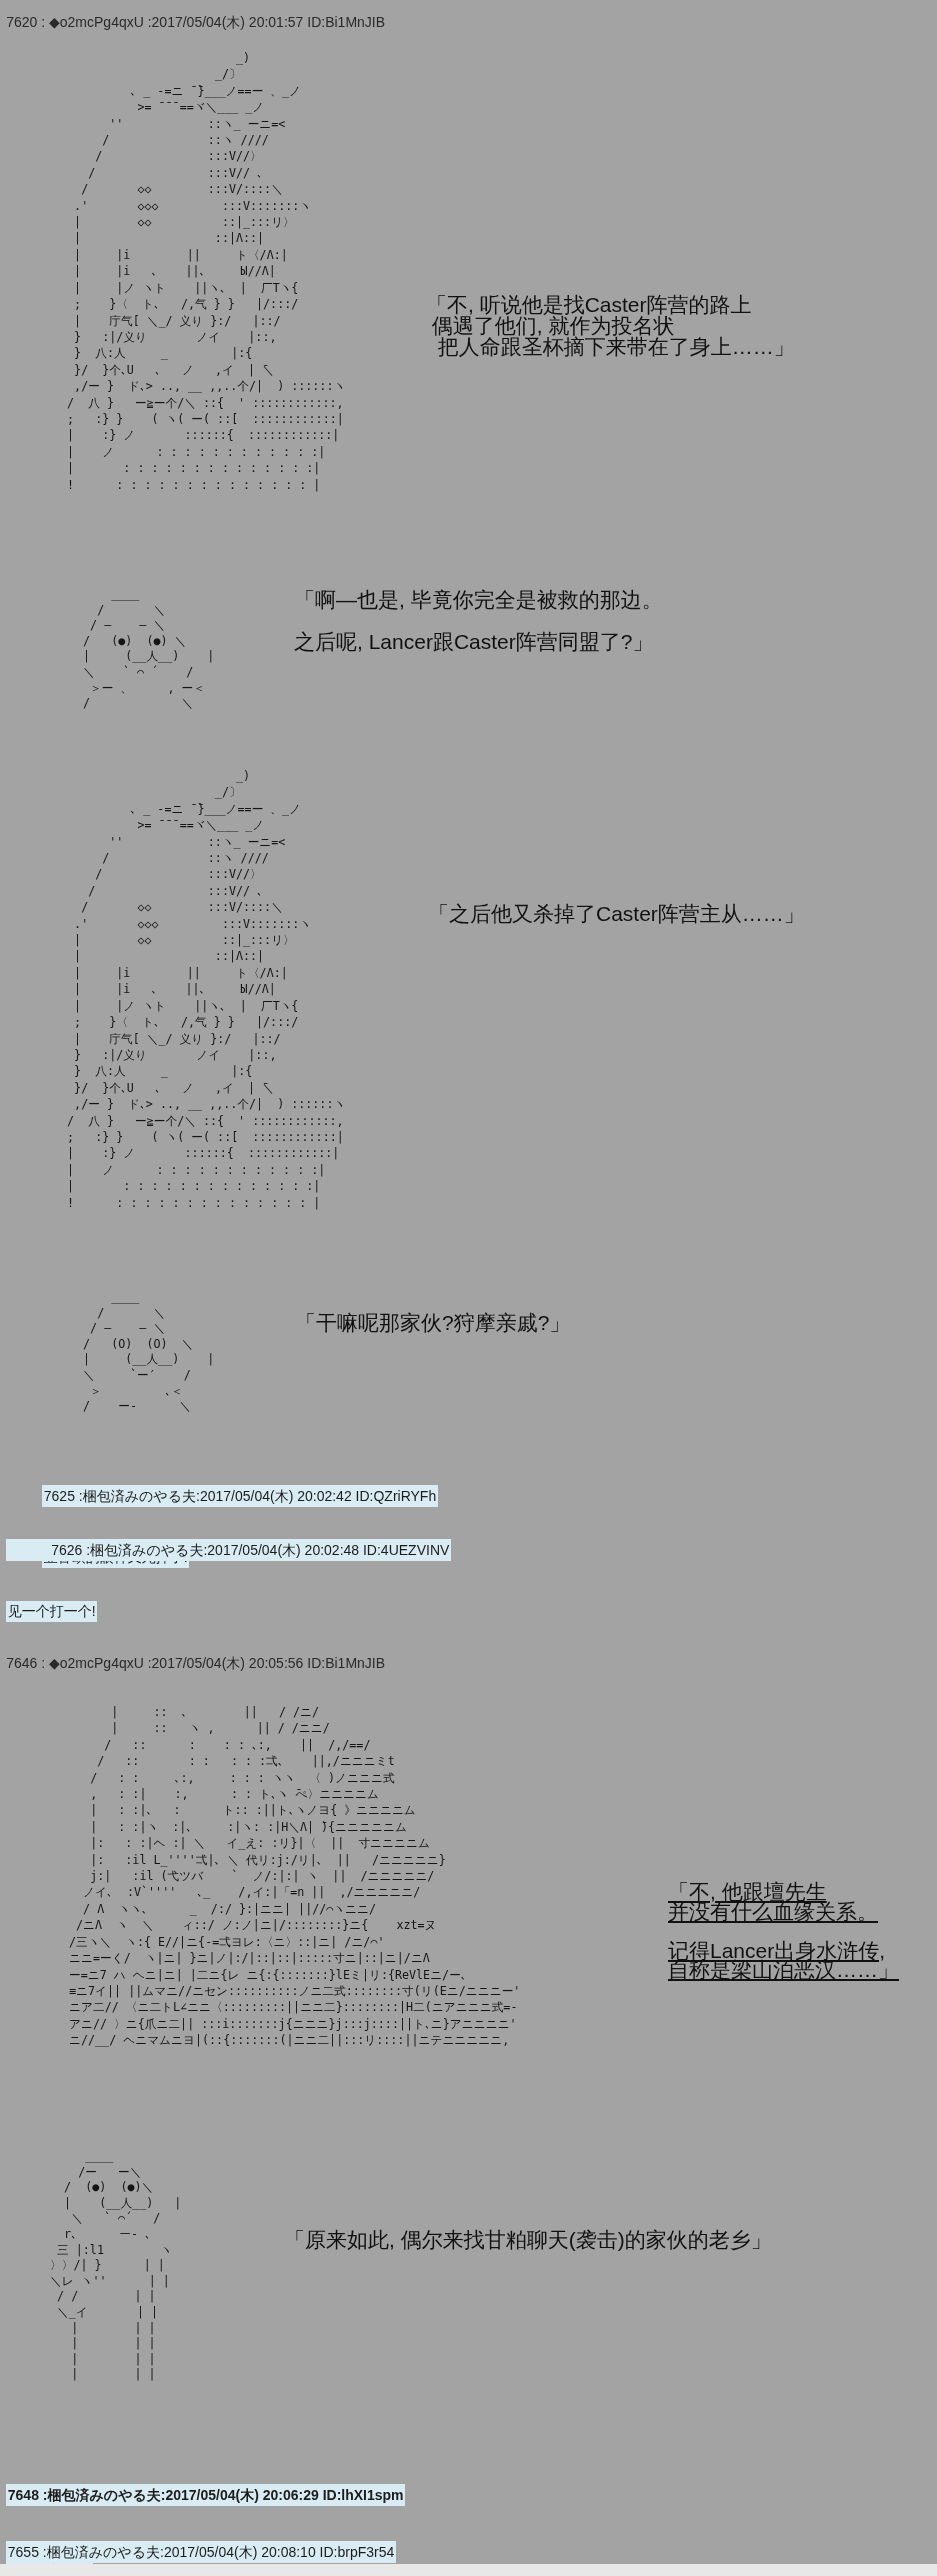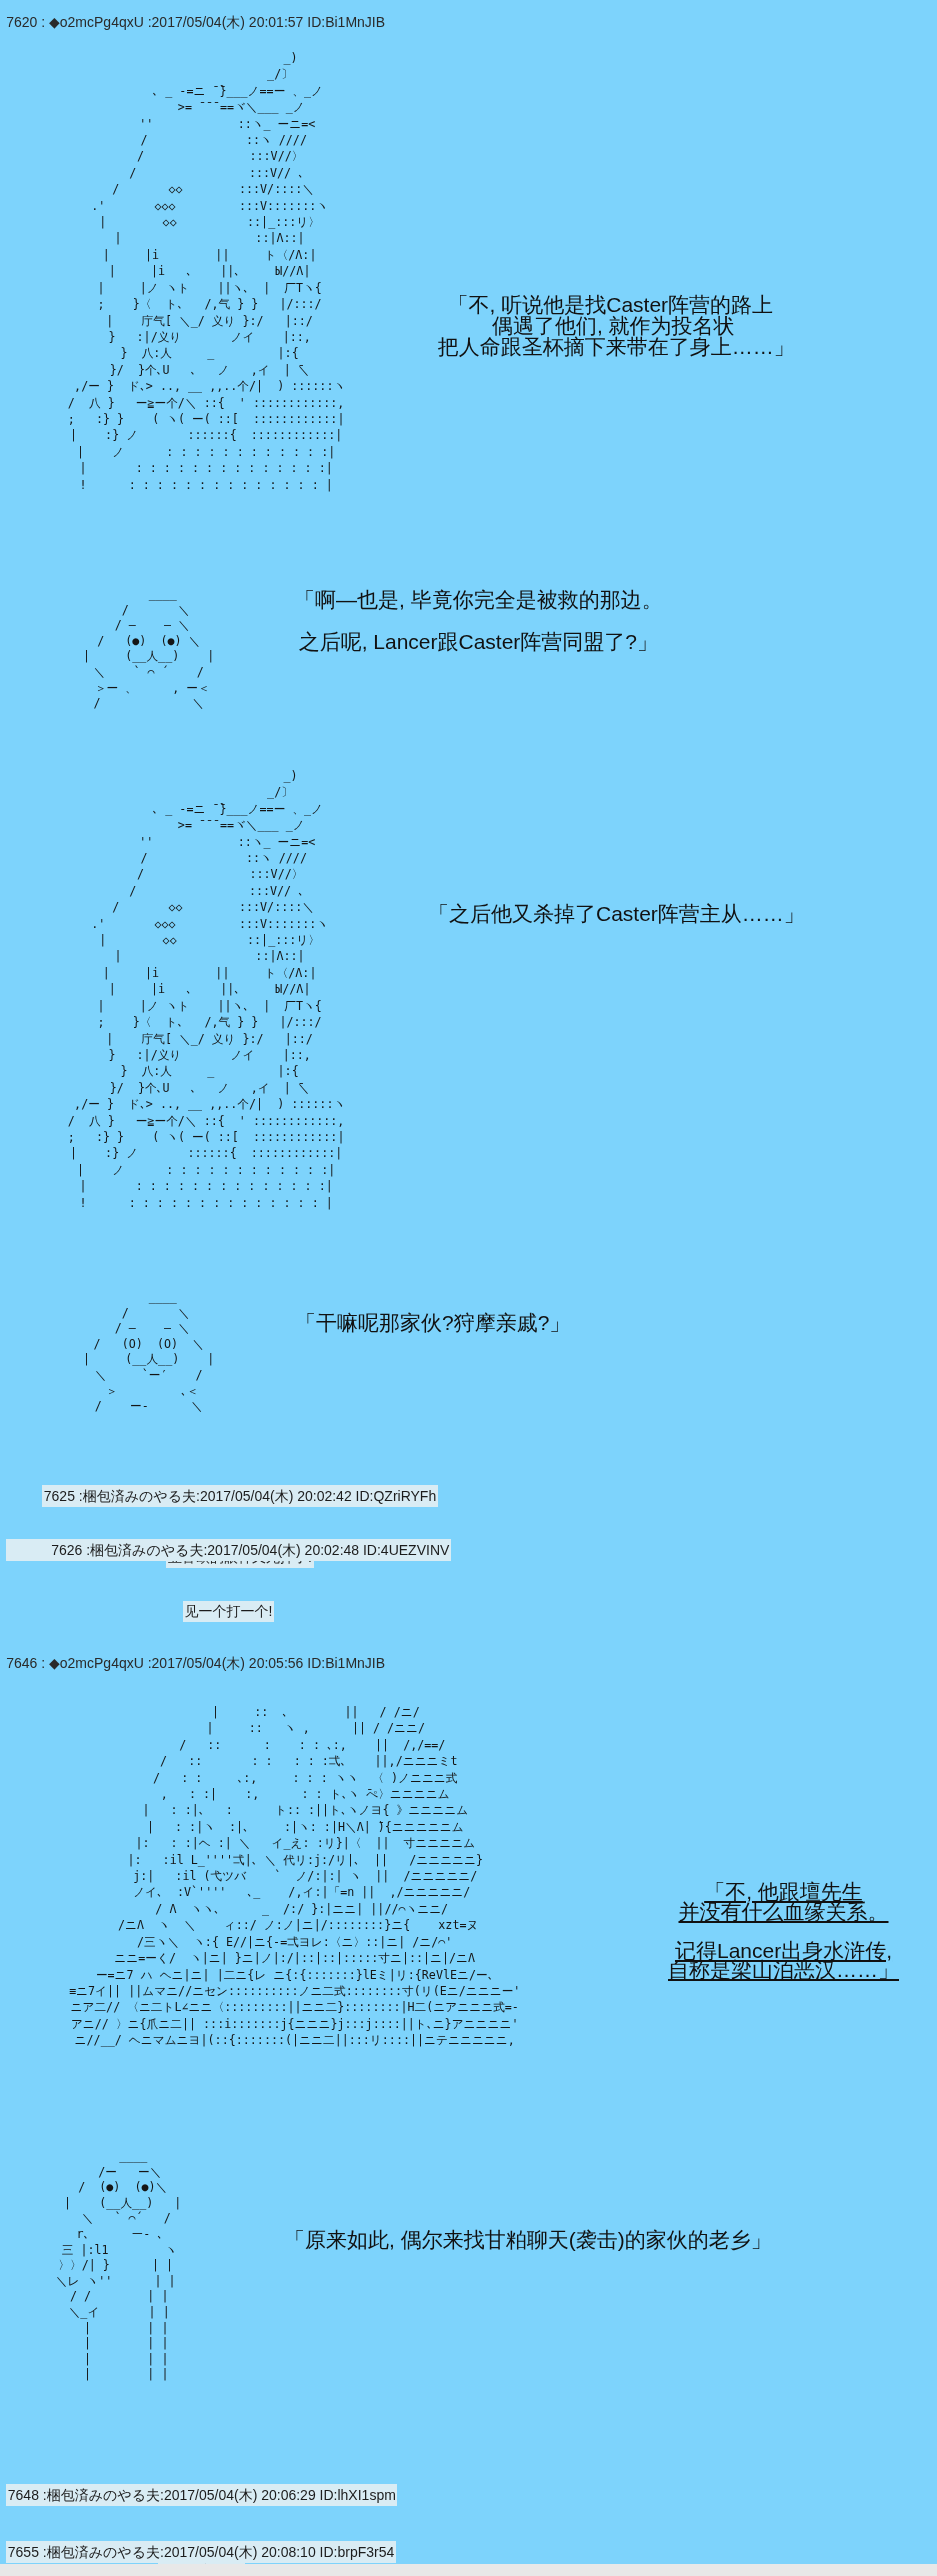--- a/index.html
+++ b/index.html
@@ -12,21 +12,21 @@
   .aa{position:absolute;font-family:"DejaVu Sans Mono","Liberation Mono",monospace;
       font-size:11.7px;line-height:15.6px;white-space:pre;color:#151515;margin:0;}
   .aa-large{line-height:16.4px;}
   .dialog{position:absolute;font-size:21px;line-height:21px;white-space:pre;color:#111;}
   .dialog-tight{line-height:19.5px;text-decoration:underline;}
   #bottom-strip{position:absolute;left:0;width:937px;background:#e8e8e8;}
 </style>
 </head>
 <body>
 
-<div id="page" style="background: #7dd3fc; text-align: center;">
+<div id="page" style="background: #a3a3a3;">
 
   <div class="post-header" style="left:6.2px;top:12.5px;">7620 : ◆o2mcPg4qxU :2017/05/04(木) 20:01:57 ID:Bi1MnJIB</div>
 
   <pre class="aa aa-large" style="left:53px;top:50px;">                          _)
                        _/〕
            ､ _ -=ニ ̄ ̄}___ノ==ー 、_ノ
             &gt;= ̄ ̄ ̄ ==ヾ＼___ _ノ
         ''            ::ヽ_ ーニ=&lt;
        /              ::ヽ ////
       /               :::V//〉
@@ -162,21 +162,21 @@
   / /        | |
   ＼_イ       | |
     |        | |
     |        | |
     |        | |
     |        | |</pre>
 
   <div class="dialog" style="left:284px;top:2229px;">「原来如此, 偶尔来找甘粕聊天(袭击)的家伙的老乡」</div>
 
   <div class="reply" style="left:6.2px;top:2444px;">
-    <div><span class="hl" style="background: rgb(217, 236, 244);">7648 :梱包済みのやる夫:2017/05/04(木) 20:06:29 ID:lhXI1spm</span></div>
+    <div><span class="hl" style="background: rgb(217, 236, 244); font-weight: bold;">7648 :梱包済みのやる夫:2017/05/04(木) 20:06:29 ID:lhXI1spm</span></div>
     <div><span class="hl" style="background: rgb(217, 236, 244);">大魔王哎……</span></div>
   </div>
 
   <div class="reply" style="left:6.2px;top:2501px;">
     <div><span class="hl" style="background: rgb(217, 236, 244);">7655 :梱包済みのやる夫:2017/05/04(木) 20:08:10 ID:brpF3r54</span></div>
     
   </div>
 
   <div id="bottom-strip" style="top: 2564px; height: 11.7px; background: rgb(232, 232, 232);"></div>
 </div>

